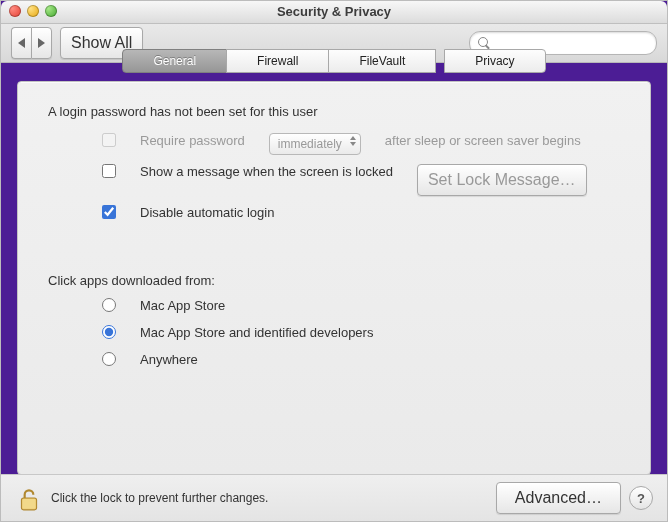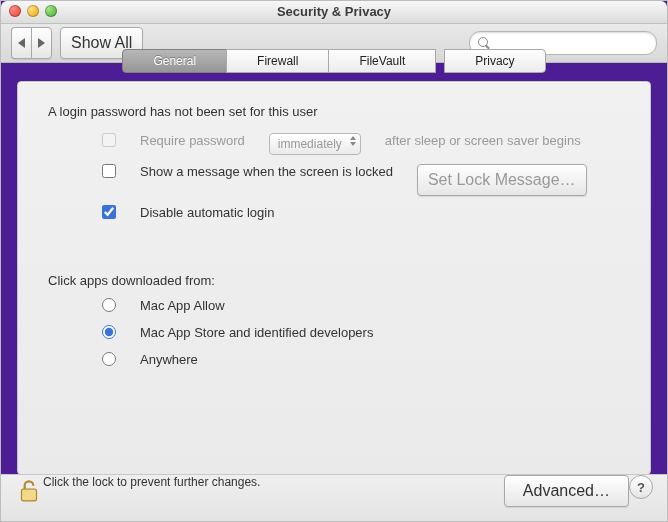--- a/index.html
+++ b/index.html
@@ -220,21 +220,23 @@
   .radiolist .row { margin-bottom: 5px; }
 
   
   .footer {
     position: absolute;
     left: 0; right: 0; bottom: 0;
     height: 46px;
     border-top: 1px solid #c8c8c8;
     background: linear-gradient(#efefef, #e4e4e4);
     display: flex;
+    align-items: center;
     padding: 0 14px;
+    gap: 8px;
   }
   .lockicon {
     width: 28px; height: 28px;
     display: flex; align-items: flex-end; justify-content: center;
     position: relative;
   }
   .lockicon svg { width: 26px; height: 26px; }
   .foot-text { font-size: 12px; color: #333; }
   .help {
     width: 22px; height: 22px;
@@ -314,21 +316,21 @@
             <input type="checkbox" id="cb3" checked="" style="">
             <label for="cb3">Disable automatic login</label>
           </div>
         </div>
 
         <div class="section2">
           <p class="heading" style="margin-bottom:10px">Click apps downloaded from:</p>
           <div class="radiolist">
             <div class="row">
               <input type="radio" name="gk" id="r1" style="">
-              <label for="r1">Mac App Allow</label>
+              <label for="r1">Mac App Store</label>
             </div>
             <div class="row">
               <input type="radio" name="gk" id="r2" checked="" style="">
               <label for="r2">Mac App Store and identified developers</label>
             </div>
             <div class="row">
               <input type="radio" name="gk" id="r3" style="">
               <label for="r3">Anywhere</label>
             </div>
           </div>

